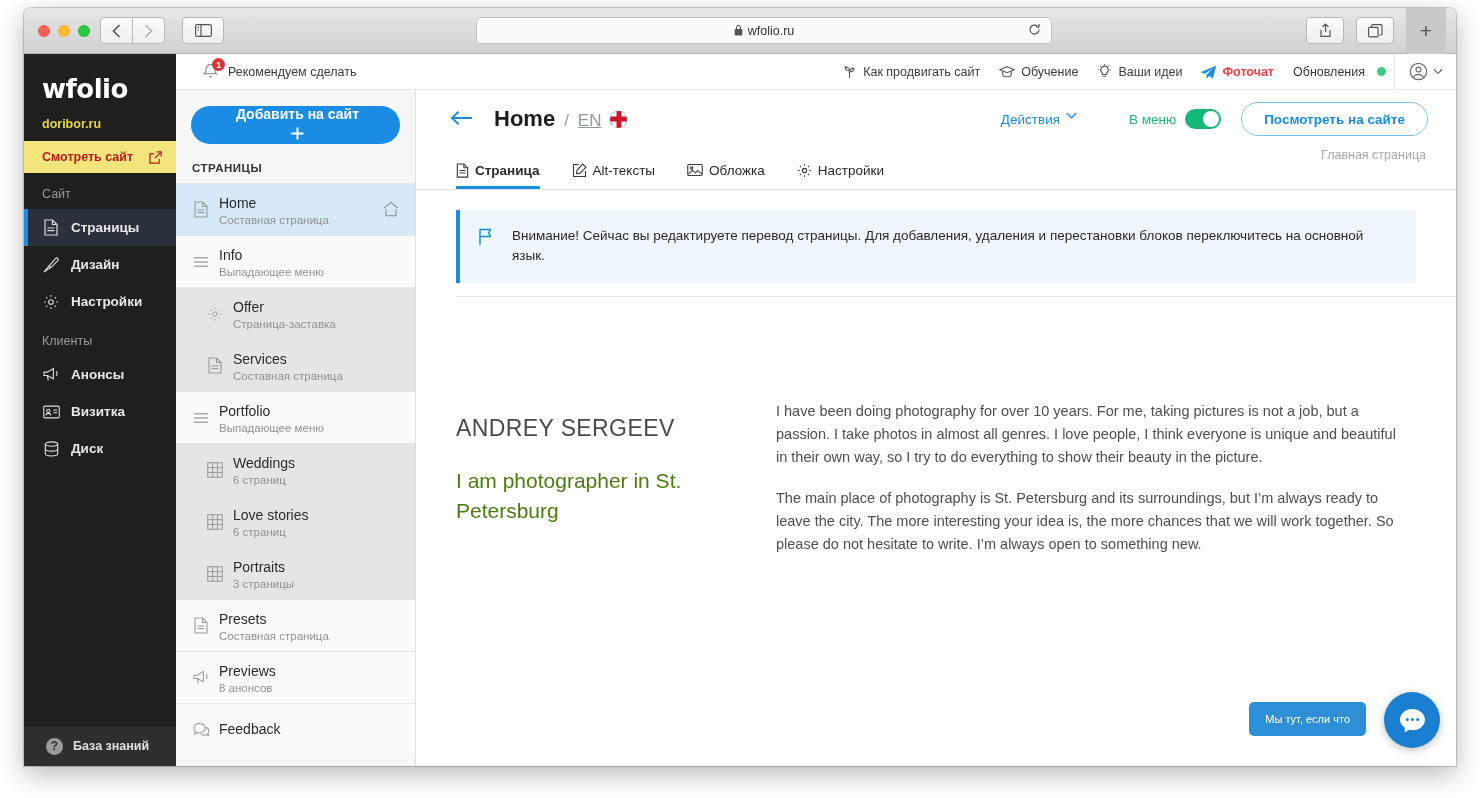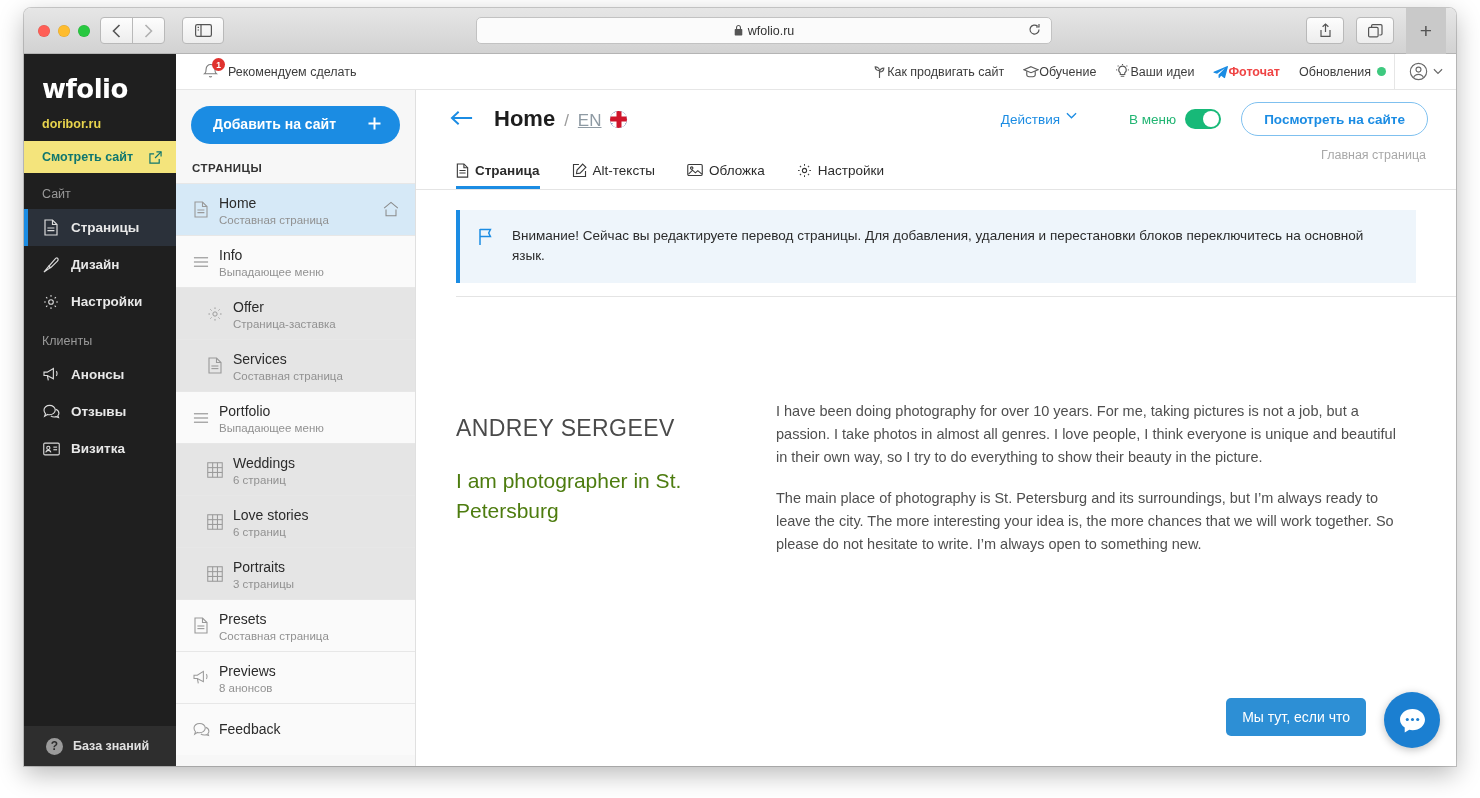--- a/index.html
+++ b/index.html
@@ -74,21 +74,21 @@
   #brand-logo {
     font-family: "DejaVu Sans", sans-serif;
     font-weight: 700; font-size: 26px; letter-spacing: -0.5px;
     padding: 20px 0 0 18px; color:#fff;
   }
   #site-domain {
     font-size: 12.5px; font-weight: 700; color:#e8d44d;
     padding: 13px 0 10px 18px;
   }
   #view-site-bar {
-    background:#f4e47c; color:#0f766e;
+    background:#f4e47c; color:#b91c1c;
     height: 32px; display:flex; align-items:center;
     padding: 0 14px 0 18px; font-size: 12.5px; font-weight:700;
     justify-content: space-between;
   }
   .nav-group-title {
     font-size: 12.5px; color:#9a9a9a; padding: 14px 0 8px 18px;
   }
   .nav-item {
     position: relative;
     height: 37px; display:flex; align-items:center; gap:11px;
@@ -113,20 +113,21 @@
   
   #pages-column {
     position:absolute; left:152px; top:36px; width:240px; height:676px;
     background:#f7f7f7; border-right:1px solid #e0e0e0;
   }
   #add-to-site-btn {
     margin: 16px 15px 0 15px; height: 38px; border-radius: 19px;
     background:#1b8ce3; color:#fff; font-size:14px; font-weight:700;
     display:flex; align-items:center; justify-content:space-between;
     padding: 0 18px 3px 22px;
+    flex-direction: column;
   }
   #pages-heading {
     font-size:11.5px; font-weight:700; letter-spacing:0.5px; color:#333;
     padding: 18px 0 9px 16px;
   }
   .page-row {
     position:relative;
     border-top:1px solid #e7e7e7;
     height:52px; display:flex; align-items:center; gap:9px;
     padding-left:16px; background:#fafafa;
@@ -147,21 +148,21 @@
   }
   #notify-area { display:flex; align-items:center; gap:9px; padding-left:26px; }
   .bell-wrap { position:relative; width:17px; height:17px; color:#7c7c7c; }
   .bell-badge {
     position:absolute; right:-6px; top:-5px; background:#e0322e; color:#fff;
     font-size:8.5px; font-weight:700; border-radius:50%;
     width:13px; height:13px; display:flex; align-items:center; justify-content:center;
   }
   #notify-label { font-size:12.5px; color:#3c3c3c; }
   #top-links { margin-left:auto; display:flex; align-items:center; gap:19px; padding-right:8px; }
-  .top-link { display:flex; align-items:center; font-size:12.5px; color:#3c3c3c;justify-content:flex-end; }
+  .top-link { display:flex; align-items:center; gap:6px; font-size:12.5px; color:#3c3c3c;justify-content:flex-end; }
   .top-link .ic { color:#5a5a5a; display:flex; }
   .top-link.accent { color:#ef4444; font-weight:700; }
   .top-link.accent .ic { color:#1b8ce3; }
   .green-dot { width:9px;height:9px;border-radius:50%;background:#3ec97f; display:inline-block; margin-left:6px;}
   #account-btn {
     border-left:1px solid #e6e6e6; height:36px; width:62px;
     display:flex; align-items:center; justify-content:center; gap:5px; color:#6a6a6a;
   }
 
   
@@ -243,21 +244,21 @@
   #content-left { position:absolute; left:40px; top:325px; width:320px; }
   #content-name { font-size:23px; color:#4a4a4a; letter-spacing:0.4px; font-weight:400; }
   #content-tagline { font-size:21px; color:#4d7c0f; line-height:1.45; margin-top:24px; font-weight:400; }
   #content-right { position:absolute; left:360px; top:310px; width:625px; }
   #content-right p { font-size:14.5px; line-height:1.58; color:#4f4f4f; }
   #content-right p + p { margin-top:18px; }
 
   
   #chat-bubble-label {
     position:absolute; right:90px; bottom:30px; background:#2d8fd5; color:#fff;
-    font-size:14px; border-radius:5px; padding:11px 16px;
+    font-size:11px; border-radius:5px; padding:11px 16px;
   }
   #chat-button {
     position:absolute; right:16px; bottom:18px; width:56px;height:56px;border-radius:50%;
     background:#1b7fd1; display:flex; align-items:center; justify-content:center;
     box-shadow:0 2px 8px rgba(0,0,0,.25);
   }
 
   svg { display:block; }
 </style>
 </head>
@@ -375,38 +376,39 @@
           <svg width="17" height="15" viewBox="0 0 18 16" fill="none" stroke="currentColor" stroke-width="1.2">
               <path d="M1 5.5h3.5L11 1.5v11L4.5 9H1z"></path>
               <path d="M14 4.5c1.2.8 1.2 4.2 0 5"></path>
               <path d="M4.6 9.2l1 5"></path>
             </svg>
         </span>
         <span>Анонсы</span>
       </div>
       <div class="nav-item">
         <span class="nav-icon">
-          <svg width="17" height="15" viewBox="0 0 18 16" fill="none" stroke="currentColor" stroke-width="1.2">
-              <path d="M1 6.5c0-2.8 2.7-5 6-5s6 2.2 6 5-2.7 5-6 5c-.8 0-1.6-.1-2.3-.4L1.7 13l.9-2.6C1.6 9.4 1 8 1 6.5z"></path>
-              <path d="M13.5 5.6c2 .8 3.4 2.4 3.4 4.2 0 1-.4 1.9-1.1 2.6l.7 2-2.4-.9c-.7.2-1.4.4-2.2.4-1.4 0-2.6-.4-3.6-1.1"></path>
-            </svg>
-        </span>
-        <span>Отзывы</span>
-      </div>
-      <div class="nav-item">
-        <span class="nav-icon">
           <svg width="17" height="14" viewBox="0 0 18 15" fill="none" stroke="currentColor" stroke-width="1.2">
               <rect x="0.7" y="1.2" width="16.6" height="12.6" rx="1.3"></rect>
               <circle cx="5.6" cy="6.3" r="1.7"></circle>
               <path d="M2.8 11.2c.4-1.4 1.5-2.2 2.8-2.2s2.4.8 2.8 2.2"></path>
               <line x1="11" y1="5.5" x2="15" y2="5.5"></line>
               <line x1="11" y1="8.3" x2="15" y2="8.3"></line>
             </svg>
         </span>
         <span>Визитка</span>
+      </div>
+      <div class="nav-item">
+        <span class="nav-icon">
+          <svg width="15" height="16" viewBox="0 0 16 17" fill="none" stroke="currentColor" stroke-width="1.2">
+              <ellipse cx="8" cy="3.2" rx="6.6" ry="2.3"></ellipse>
+              <path d="M1.4 3.2v10.4c0 1.3 3 2.3 6.6 2.3s6.6-1 6.6-2.3V3.2"></path>
+              <path d="M1.4 8.4c0 1.3 3 2.3 6.6 2.3s6.6-1 6.6-2.3"></path>
+            </svg>
+        </span>
+        <span>Диск</span>
       </div>
 
       <div id="kb-item">
         <span class="kb-circle">?</span>
         <span>База знаний</span>
       </div>
     </div>
 
     <div id="top-bar">
       <div id="notify-area">

